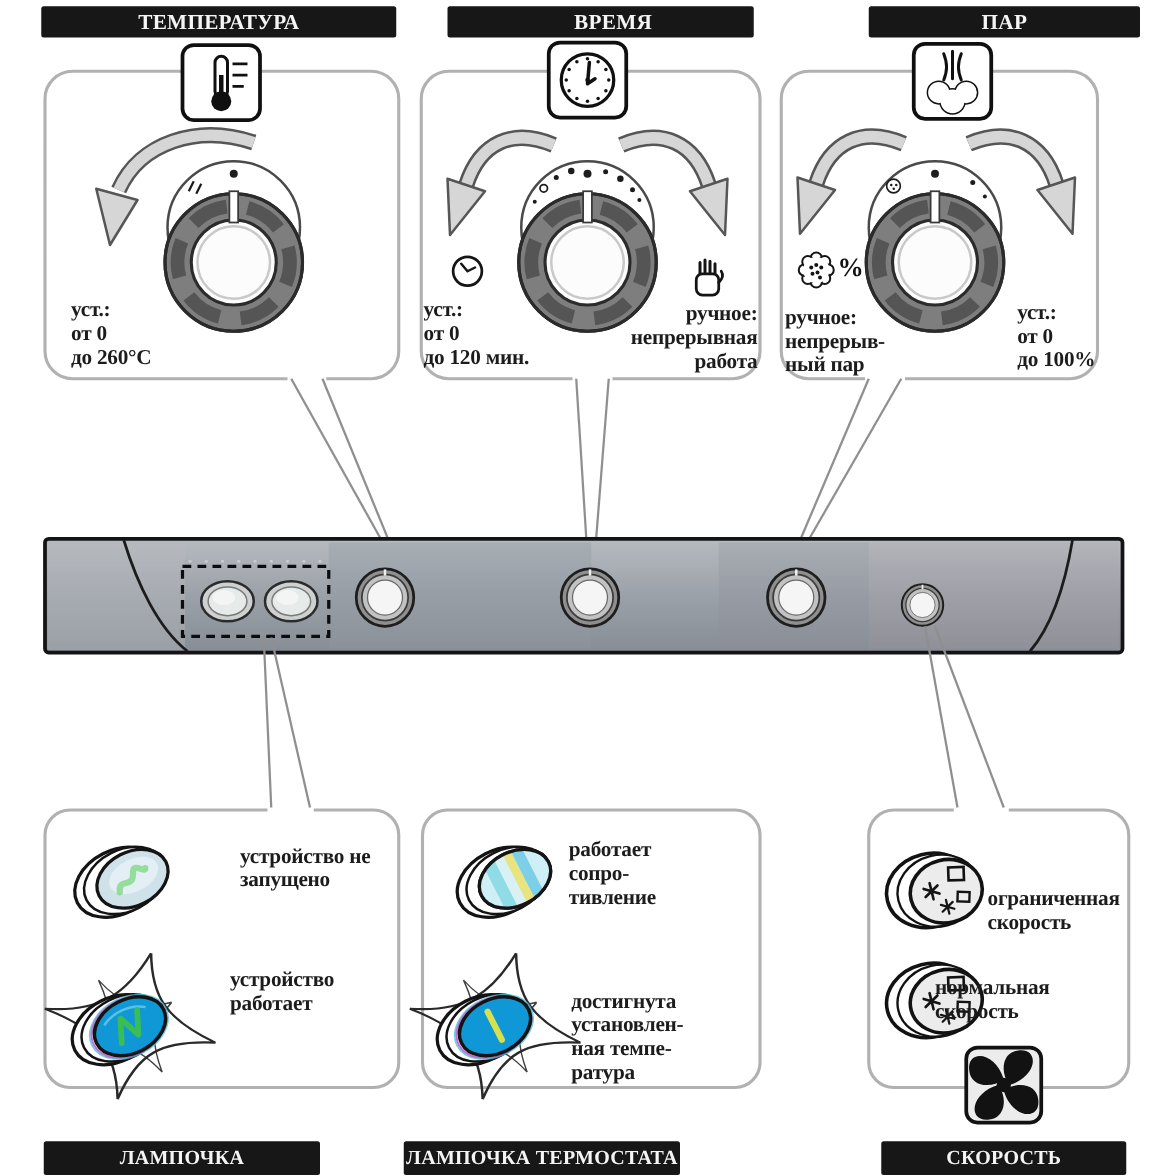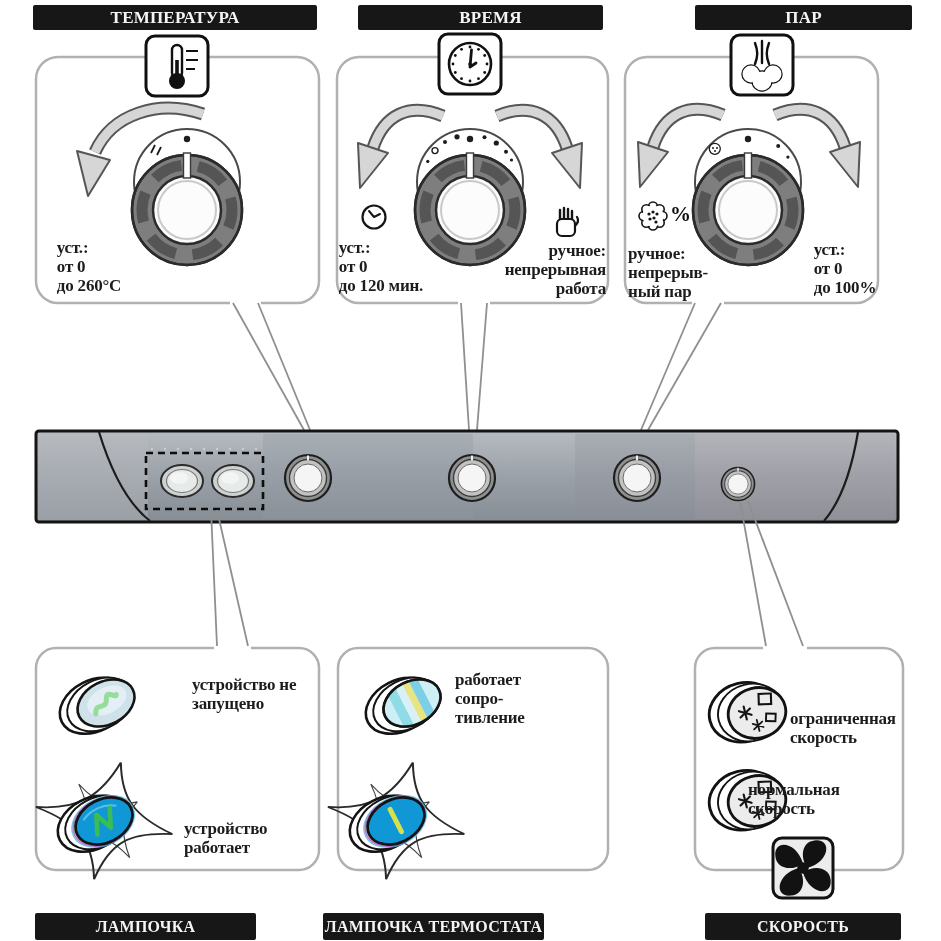--- a/index.html
+++ b/index.html
@@ -390,25 +390,29 @@
 <div class="lbl c" style="left:668px;top:244px;">ручное:
 непрерыв-
 ный пар</div>
 <div class="lbl c" style="left:845px;top:240px;">уст.:
 от 0
 до 100%</div>
 <div class="pct" style="left:670px;top:202px;">%</div>
 
 <div class="lbl" style="left:192px;top:675px;">устройство не
 запущено</div>
-<div class="lbl" style="left:184px;top:819px;">устройство
+<div class="lbl" style="left:184px;top:774px;">устройство
 работает</div>
 <div class="lbl" style="left:455px;top:670px;">работает
 сопро-
 тивление</div>
+<div class="lbl" style="left:457px;top:791px;">достигнута
+установлен-
+ная темпе-
+ратура</div>
 <div class="lbl" style="left:790px;top:688px;margin-top:21px;">ограниченная
 скорость</div>
 <div class="lbl" style="left:748px;top:780px;">нормальная
 скорость</div>
 
 <div class="bar small" style="left:35px;top:913px;width:221px;height:27px;line-height:27px;">ЛАМПОЧКА РЕЖ.ОЖИДАНИЯ</div>
 <div class="bar small" style="left:323px;top:913px;width:221px;height:27px;line-height:27px;text-align:center;">ЛАМПОЧКА ТЕРМОСТАТА</div>
 <div class="bar small" style="left:705px;top:913px;width:196px;height:27px;line-height:27px;">СКОРОСТЬ ВЕНТИЛЯТОРА</div>
 
 </div>

